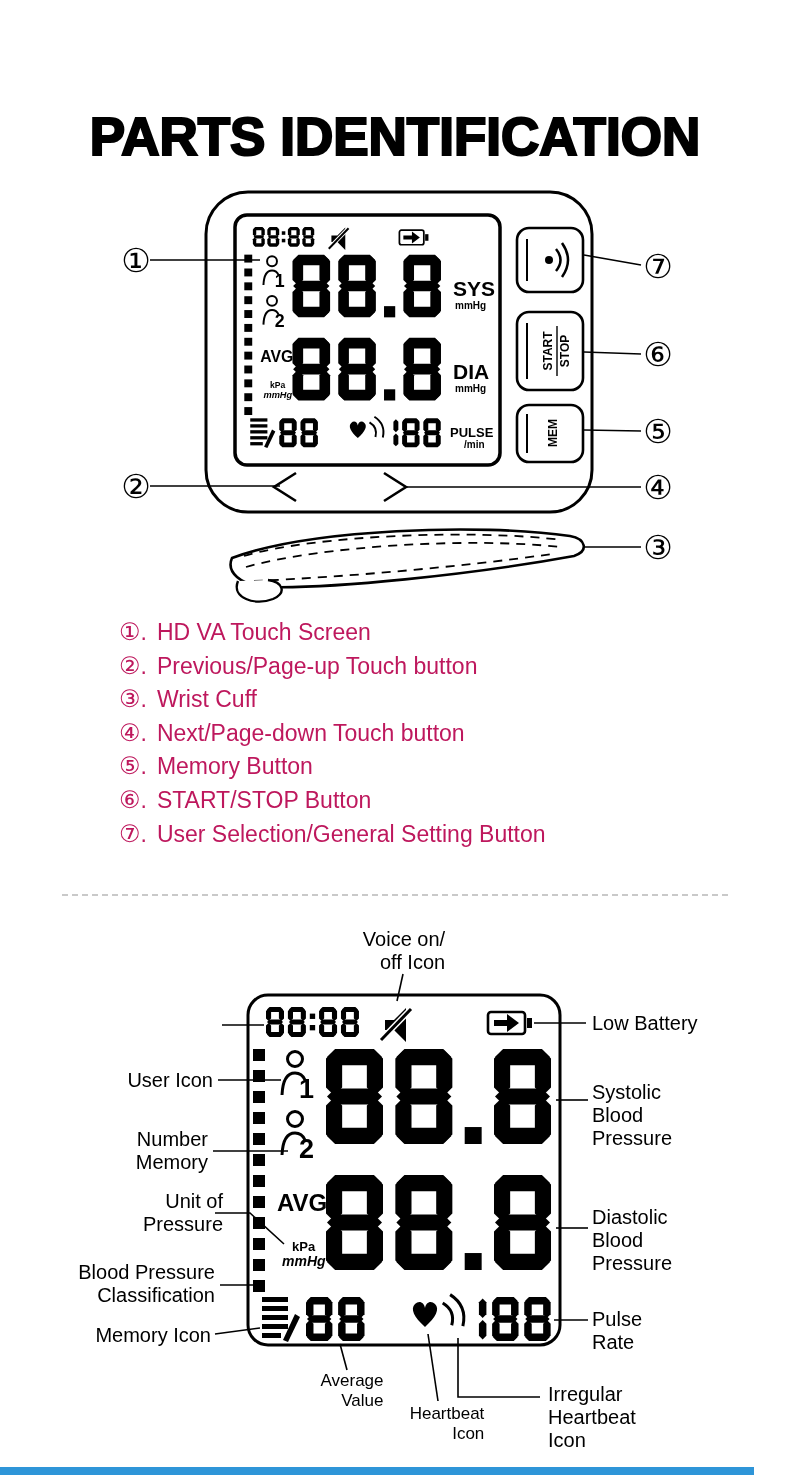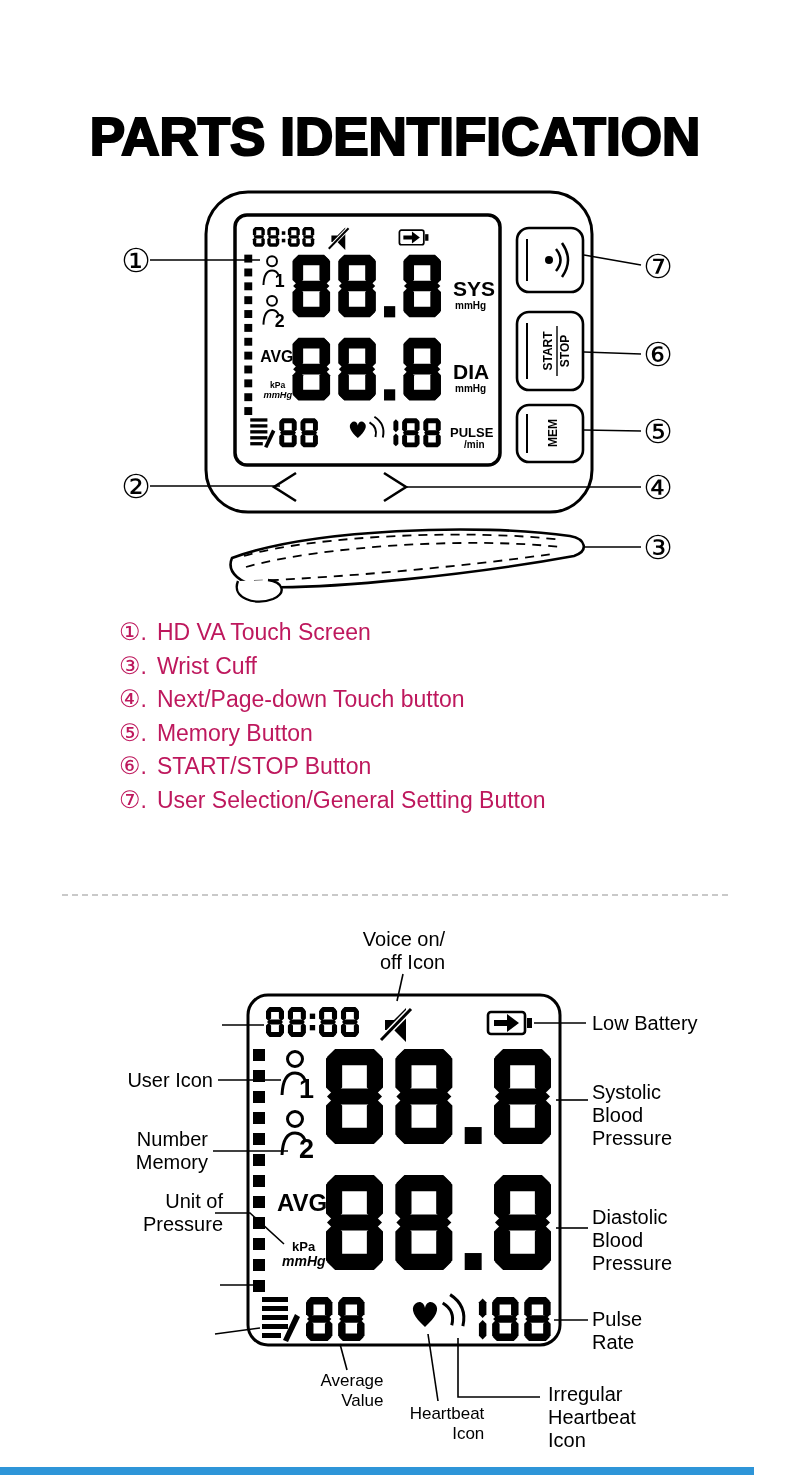--- a/index.html
+++ b/index.html
@@ -263,20 +263,21 @@
     <text class="co" x="136" y="312.5">②</text>
     <text class="co" x="658" y="92.5">⑦</text>
     <text class="co" x="658" y="180.5">⑥</text>
     <text class="co" x="658" y="257.5">⑤</text>
     <text class="co" x="658" y="313.5">④</text>
     <text class="co" x="658" y="373.5">③</text>
   </svg>
 
   <div class="parts-list">
     <div class="list-item"><span class="cnum">①</span><span class="sep">.</span><span>HD VA Touch Screen</span></div>
+    <div class="list-item"><span class="cnum">②</span><span class="sep">.</span><span>Previous/Page-up Touch button</span></div>
     <div class="list-item"><span class="cnum">③</span><span class="sep">.</span><span>Wrist Cuff</span></div>
     <div class="list-item"><span class="cnum">④</span><span class="sep">.</span><span>Next/Page-down Touch button</span></div>
     <div class="list-item"><span class="cnum">⑤</span><span class="sep">.</span><span>Memory Button</span></div>
     <div class="list-item"><span class="cnum">⑥</span><span class="sep">.</span><span>START/STOP Button</span></div>
     <div class="list-item"><span class="cnum">⑦</span><span class="sep">.</span><span>User Selection/General Setting Button</span></div>
   </div>
 
   <div class="divider"></div>
 
   <svg id="lcd2-svg" class="layer" width="790" height="545" viewBox="0 0 790 545">
@@ -490,23 +491,30 @@
   </div>
   <div class="lbl r" style="left:12px;width:211px;top:1190px">
     <div>Unit of</div>
     <div>Pressure</div>
   </div>
   <div class="lbl" style="left:592px;top:1206px">
     <div>Diastolic</div>
     <div>Blood</div>
     <div>Pressure</div>
   </div>
+  <div class="lbl r" style="left:0;width:215px;top:1261px">
+    <div>Blood Pressure</div>
+    <div>Classification</div>
+  </div>
   <div class="lbl" style="left:592px;top:1308px">
     <div>Pulse</div>
     <div>Rate</div>
+  </div>
+  <div class="lbl r" style="left:0;width:211px;top:1324px">
+    <div>Memory Icon</div>
   </div>
   <div class="lbl c small" style="left:352px;top:1371px;transform:translateX(-50%)">
     <div>Average</div>
     <div>Value</div>
   </div>
   <div class="lbl c small" style="left:447px;top:1404px;transform:translateX(-50%)">
     <div>Heartbeat</div>
     <div>Icon</div>
   </div>
   <div class="lbl" style="left:548px;top:1383px">

